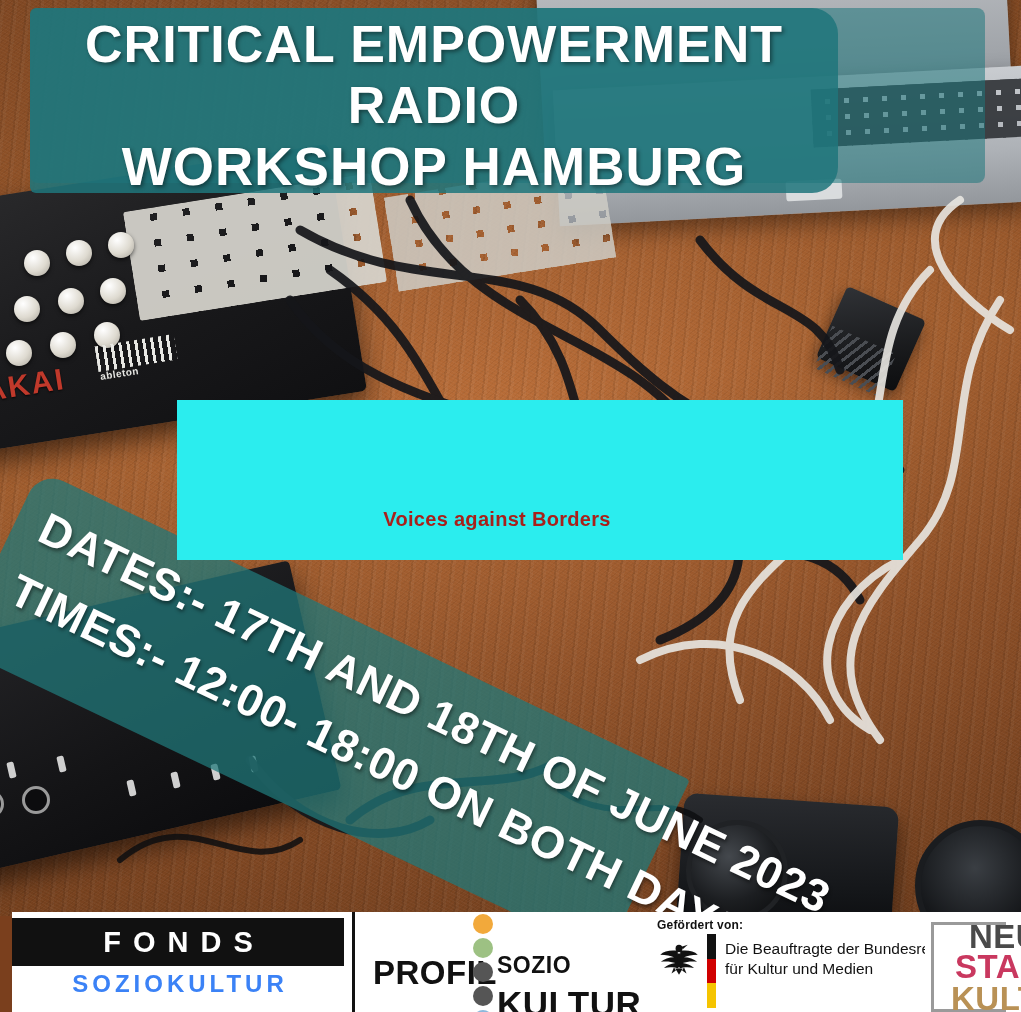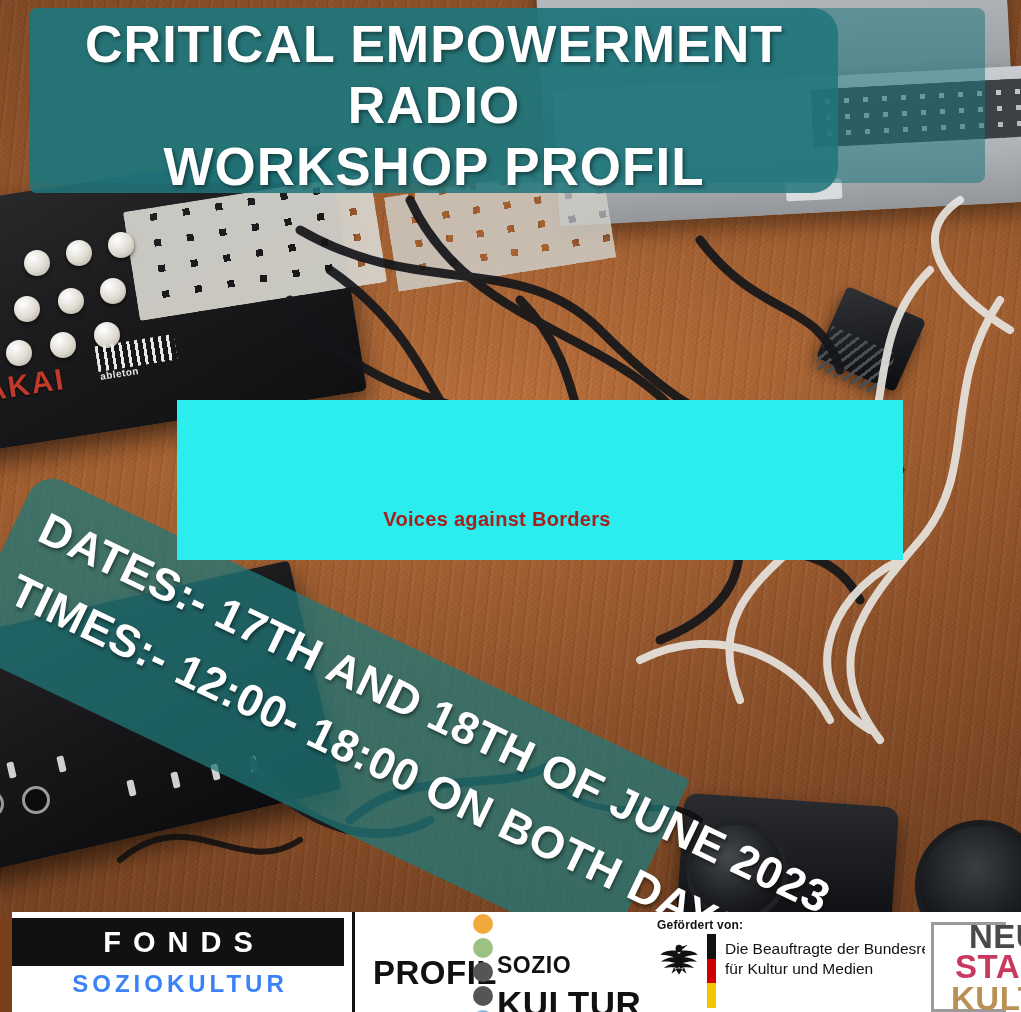--- a/index.html
+++ b/index.html
@@ -488,21 +488,21 @@
         <path d="M120 860 C 190 800, 240 880, 300 840"></path>
         <path d="M560 790 C 620 830, 660 790, 700 820"></path>
       </g>
     </svg>
   </div>
 
   <div class="header-band-soft"></div>
   <div class="header-band"></div>
   <div class="header-text">
     <div class="header-line1">CRITICAL EMPOWERMENT RADIO</div>
-    <div class="header-line2">WORKSHOP PROFIL</div>
+    <div class="header-line2">WORKSHOP HAMBURG</div>
   </div>
 
   <div class="dates-wrap">
     <div class="dates-band"></div>
     <div class="dates-text">
       <div>DATES:- 17TH  AND 18TH OF JUNE 2023</div>
       <div>TIMES:- 12:00- 18:00 ON BOTH DAYS</div>
     </div>
   </div>
 

